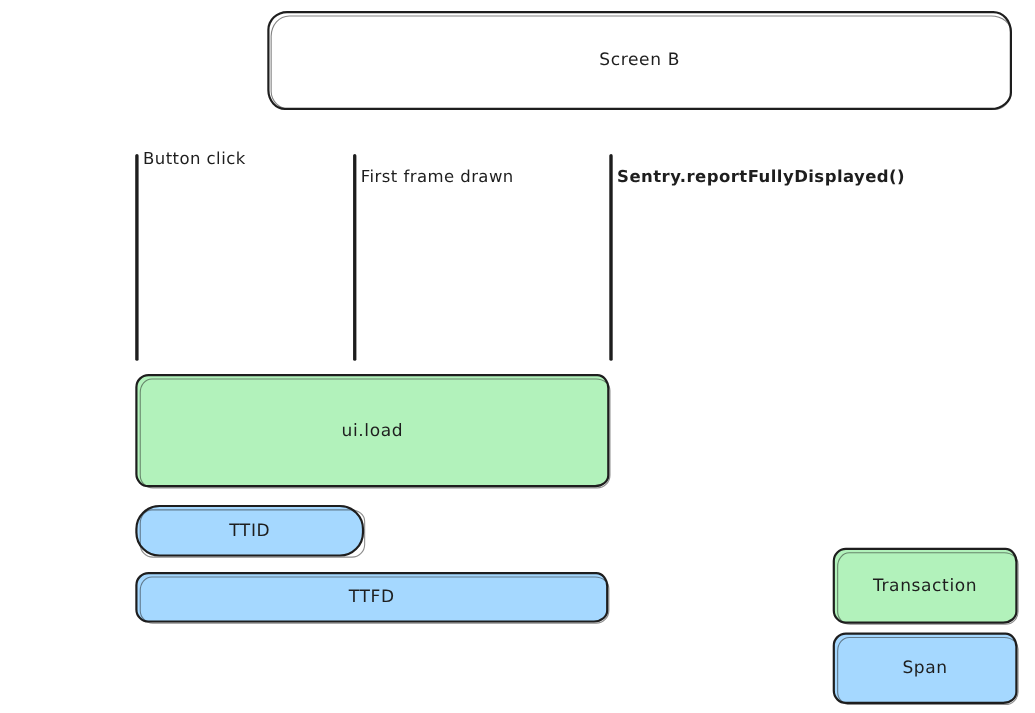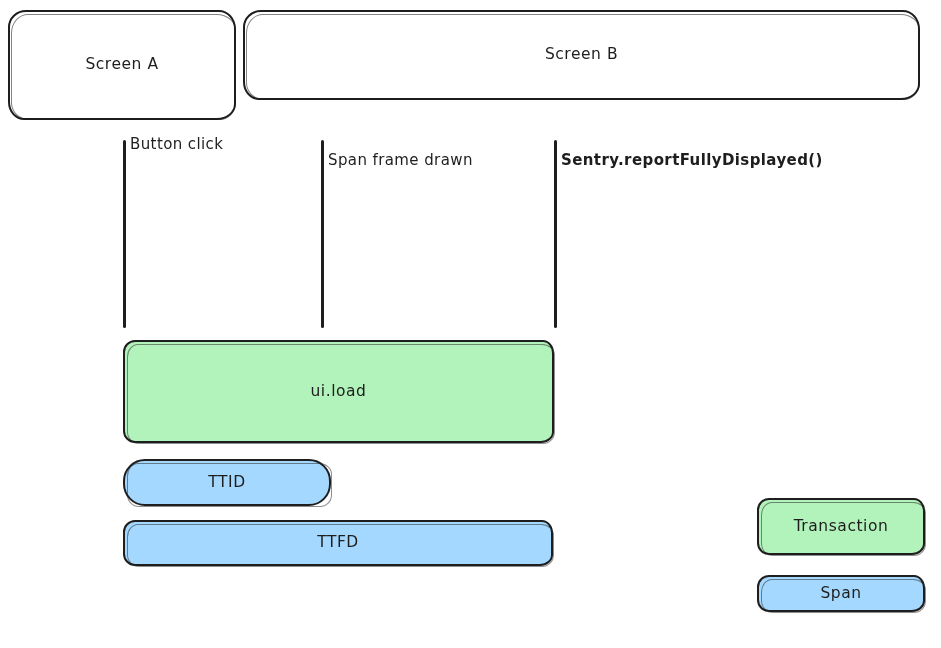--- a/index.html
+++ b/index.html
@@ -89,50 +89,47 @@
     font-size: 15px;
     letter-spacing: 0.4px;
     white-space: nowrap;
   }
 </style>
 </head>
 <body>
 
 <div id="canvas">
 
-  <div class="node sketch-box" style="left:8px; top:10px; width:228px; height:110px;">
-    <span class="hand-text screen-label">Screen A</span>
-  </div>
 
   <div class="node sketch-box" style="left:243px; top:10px; width:677px; height:90px;">
     <span class="hand-text screen-label">Screen B</span>
   </div>
 
   <div class="vline" style="left:123px; top:140px; height:188px;"></div>
   <div class="marker-label" style="left:130px; top:135px;">Button click</div>
 
   <div class="vline" style="left:321px; top:140px; height:188px;"></div>
-  <div class="marker-label" style="left:328px; top:151px;">Span frame drawn</div>
+  <div class="marker-label" style="left:328px; top:151px;">First frame drawn</div>
 
   <div class="vline" style="left:554px; top:140px; height:188px;"></div>
   <div class="marker-label" style="left:561px; top:151px;font-weight:bold;">Sentry.reportFullyDisplayed()</div>
 
   <div class="node bar" style="left:123px; top:340px; width:431px; height:103px; background:#b2f2bb;">
     <span class="hand-text bar-label">ui.load</span>
   </div>
 
   <div class="node bar" style="left:123px; top:459px; width:208px; height:47px; background:#a5d8ff;border-radius:22px;">
     <span class="hand-text bar-label">TTID</span>
   </div>
 
   <div class="node bar" style="left:123px; top:520px; width:430px; height:46px; background:#a5d8ff;">
     <span class="hand-text bar-label">TTFD</span>
   </div>
 
-  <div class="node bar" style="left:757px; top:498px; width:168px; height:57px; background:#b2f2bb;">
+  <div class="node bar" style="left:757px; top:498px; width:168px; height:69px; background:#b2f2bb;">
     <span class="hand-text legend-label">Transaction</span>
   </div>
 
-  <div class="node bar" style="left:757px; top:575px; width:168px; height:37px; background:#a5d8ff;">
+  <div class="node bar" style="left:757px; top:575px; width:168px; height:65px; background:#a5d8ff;">
     <span class="hand-text legend-label">Span</span>
   </div>
 
 </div>
 
 </body></html>

